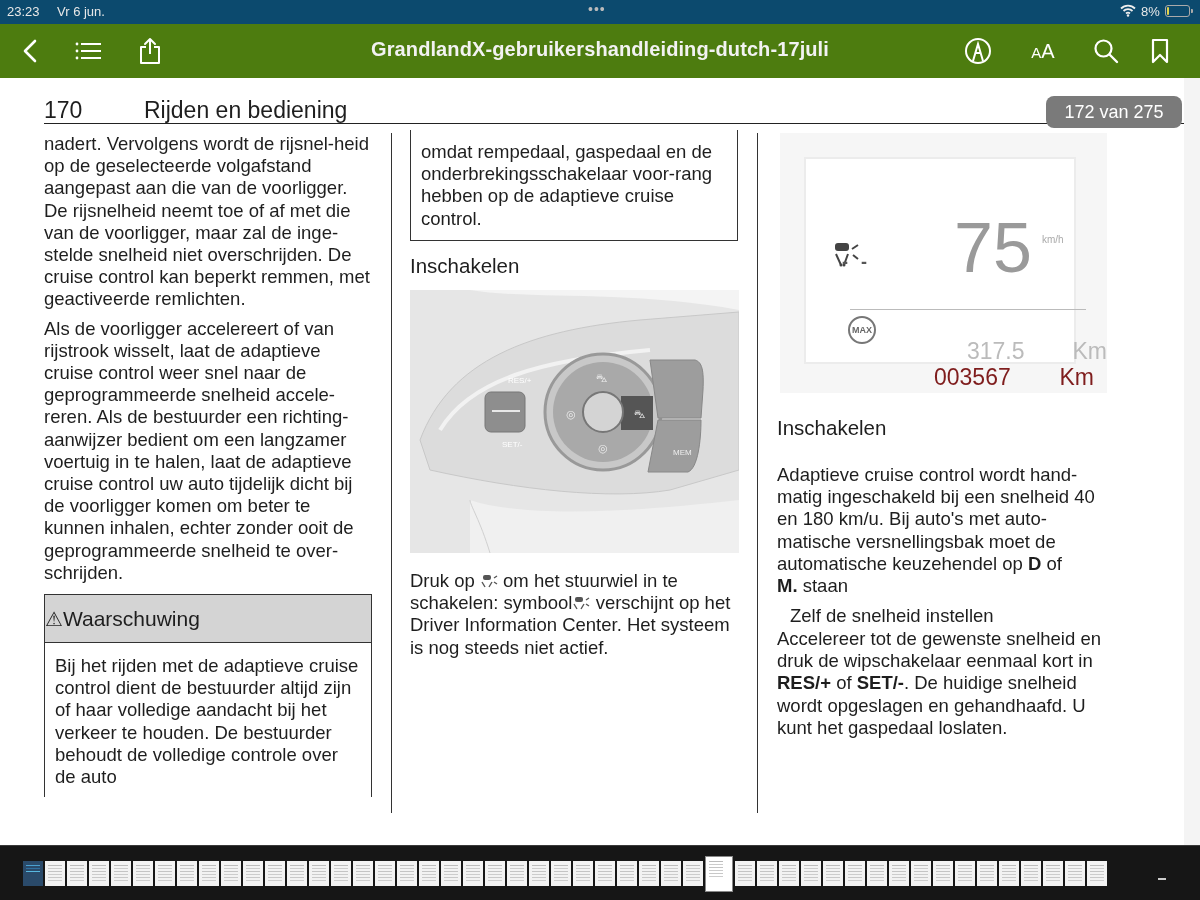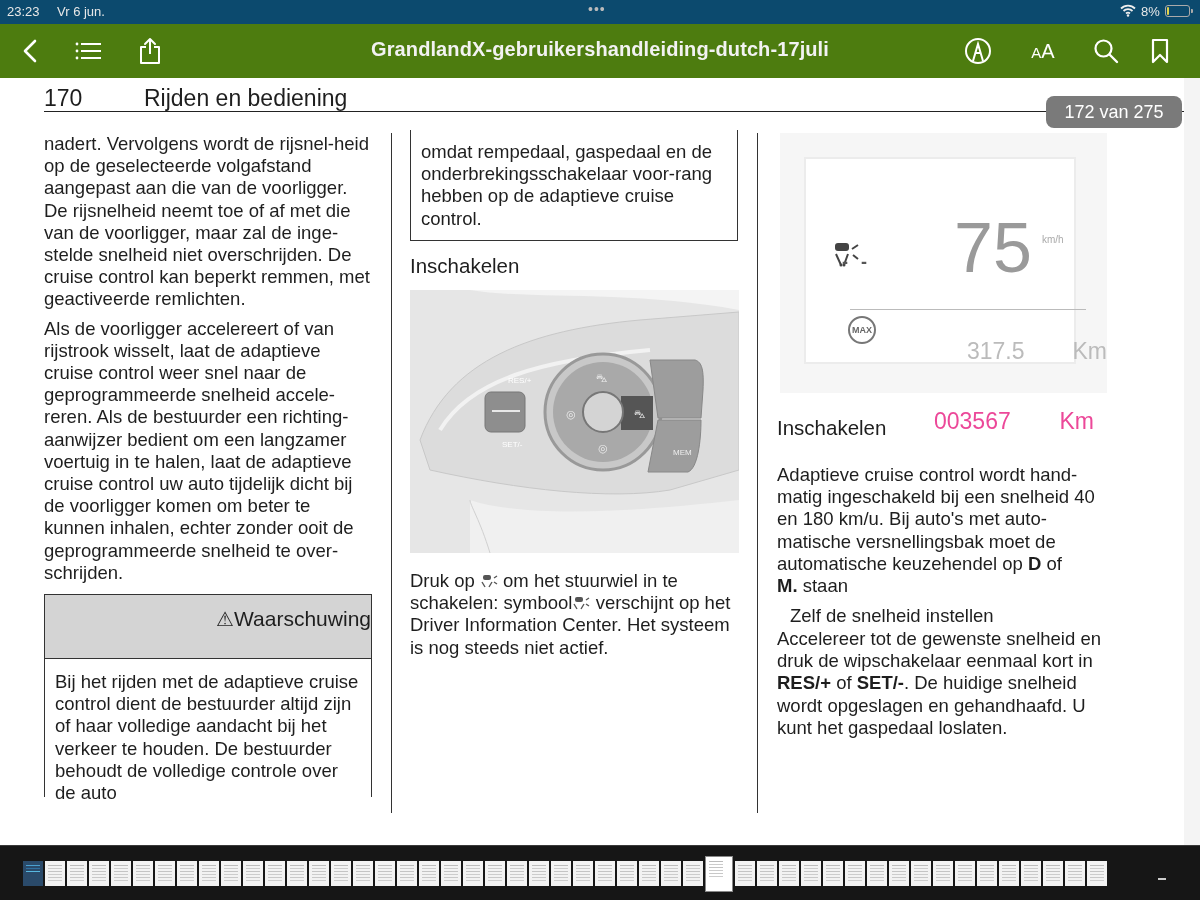--- a/index.html
+++ b/index.html
@@ -20,53 +20,53 @@
   
   .navbar { position: absolute; left: 0; top: 24px; width: 1200px; height: 54px; background: #4d7c0f; color: #fff; }
   .navbar .icon-btn { position: absolute; top: 10px; width: 36px; height: 34px; display: flex; align-items: center; justify-content: center; cursor: pointer; }
   .navbar .title { position: absolute; left: 300px; width: 600px; top: 14px; text-align: center; font-size: 20px; font-weight: bold; color: #f2f2f2; letter-spacing: 0.1px; }
   .navbar .aa { font-size: 20px; color: #fff; }
   .navbar .aa .small { font-size: 15px; }
 
   
   .page { position: absolute; left: 0; top: 78px; width: 1200px; height: 767px; background: #ffffff; overflow: hidden; color: #1e1e1e; }
   .page .right-edge { position: absolute; right: 0; top: 0; width: 16px; height: 100%; background: #f4f4f4; }
-  .page-header { position: absolute; left: 44px; top: 6px; width: 1140px; height: 28px; border-bottom: 1px solid #222; }
+  .page-header { position: absolute; left: 44px; top: 18px; width: 1140px; height: 28px; border-bottom: 1px solid #222; }
   .page-header .num { position: absolute; left: 0; top: 1px; font-size: 23px; }
   .page-header .section { position: absolute; left: 100px; top: 1px; font-size: 23px; }
 
   .page-badge { position: absolute; left: 1046px; top: 18px; width: 136px; height: 32px; background: #7a7a7a; border-radius: 8px; color: #fff; font-size: 18px; text-align: center; line-height: 32px; }
 
   .col { position: absolute; font-size: 18.5px; line-height: 22.2px; color: #1e1e1e; }
   .col p { margin-bottom: 7px; }
   .col1 { left: 44px; top: 55px; width: 330px; }
 
   .vrule { position: absolute; width: 1px; background: #333; }
 
   .warn-box { position: absolute; left: 44px; top: 516px; width: 328px; height: 203px; border-left: 1.5px solid #333; border-right: 1.5px solid #333; border-top: 1.5px solid #333; }
-  .warn-head { height: 64px; background: #d4d4d4; border-bottom: 1.5px solid #333; text-align: right; font-size: 21px; line-height: 48px; }
+  .warn-head { height: 48px; background: #d4d4d4; border-bottom: 1.5px solid #333; text-align: left; font-size: 21px; line-height: 48px; }
   .warn-head .tri { font-size: 20px; }
   .warn-body { padding: 12px 10px 0 10px; font-size: 18.5px; line-height: 22.2px; }
 
   .note-box { position: absolute; left: 410px; top: 52px; width: 328px; height: 111px; border-left: 1.5px solid #333; border-right: 1.5px solid #333; border-bottom: 1.5px solid #333; padding: 11px 10px 0 10px; font-size: 18.5px; line-height: 22.2px; }
 
   .heading { position: absolute; font-size: 20.5px; }
   .subheading { position: absolute; font-size: 18.5px; font-weight: normal; }
 
   .figure { position: absolute; left: 410px; top: 212px; width: 329px; height: 263px; background: #e9e9e9; overflow: hidden; }
 
   .dic { position: absolute; left: 780px; top: 55px; width: 327px; height: 260px; background: #f6f6f6; }
   .dic .screen { position: absolute; left: 24px; top: 24px; width: 272px; height: 207px; background: #ffffff; border: 2px solid #ececec; }
   .dic .speed { position: absolute; left: 148px; top: 54px; font-size: 70px; color: #9a9a9a; line-height: 1; }
   .dic .unit { position: absolute; left: 236px; top: 75px; font-size: 10px; color: #aaa; }
   .dic .dashes { position: absolute; left: 36px; top: 93px; font-size: 18px; color: #555; letter-spacing: 4px; font-weight: bold; }
   .dic .hline { position: absolute; left: 44px; top: 150px; width: 236px; height: 1px; background: #bbb; }
   .dic .max { position: absolute; left: 42px; top: 157px; width: 28px; height: 28px; border: 2px solid #777; border-radius: 50%; font-size: 9px; color: #666; text-align: center; line-height: 24px; font-weight: bold; }
   .dic .trip { position: absolute; left: 161px; top: 179px; font-size: 23px; color: #bbb; width: 140px; }
-  .dic .odo  { position: absolute; left: 128px; top: 205px; font-size: 23px; color: #ec4899; width: 160px; margin-top: 44px; }
+  .dic .odo  { position: absolute; left: 128px; top: 205px; font-size: 23px; color: #7f1d1d; width: 160px; }
   .dic .km { position: absolute; right: 0; }
   .dic .acc-icon { position: absolute; left: 26px; top: 82px; width: 28px; height: 28px; }
 
   .inline-icon { display: inline-block; width: 18px; height: 14px; vertical-align: -1px; }
 
   
   .thumbbar { position: absolute; left: 0; top: 845px; width: 1200px; height: 55px; background: #161616; border-top: 1px solid #3a3a3a; }
   .thumbs { position: absolute; left: 23px; top: 15px; height: 30px; display: flex; gap: 2px; }
   .thumb { width: 20px; height: 25px; background: #f2f2f2; position: relative; cursor: pointer; }
   .thumb::before { content: ""; position: absolute; left: 3px; top: 4px; width: 14px; height: 1px; background: #bbb; box-shadow: 0 3px 0 #ccc, 0 6px 0 #c4c4c4, 0 9px 0 #ccc, 0 12px 0 #c8c8c8, 0 15px 0 #ccc; }

